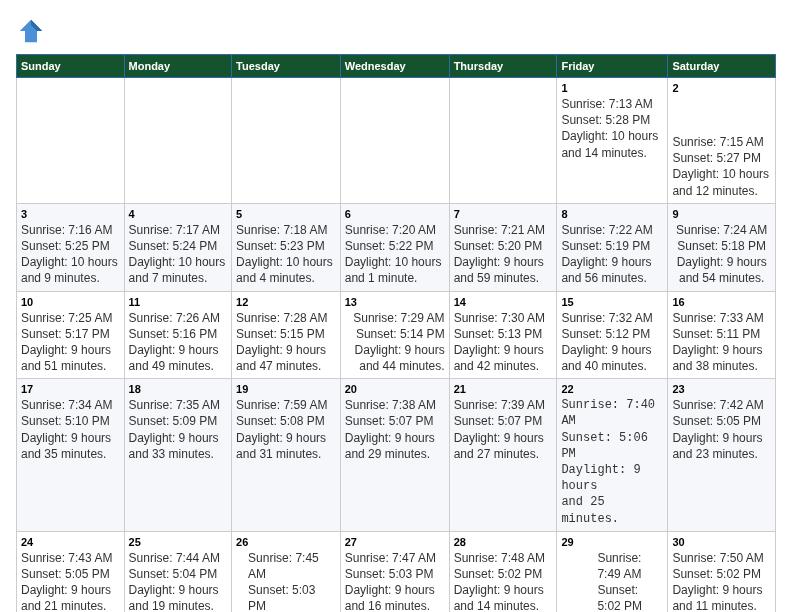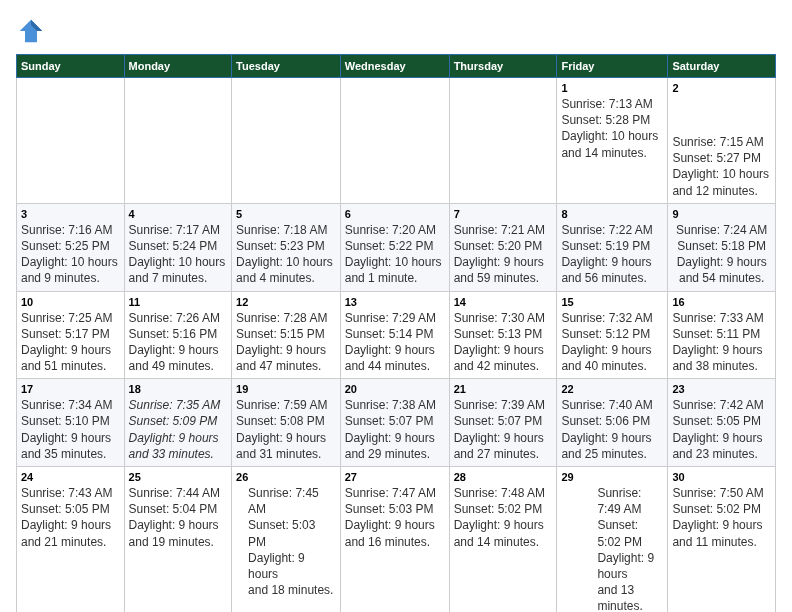--- a/index.html
+++ b/index.html
@@ -215,21 +215,21 @@
           </td>
           <td>
             <span class="day-num">12</span>
             <div class="day-info" style="white-space: pre-line;">Sunrise: 7:28 AM
 Sunset: 5:15 PM
 Daylight: 9 hours
 and 47 minutes.</div>
           </td>
           <td>
             <span class="day-num">13</span>
-            <div class="day-info" style="white-space: pre-line;">Sunrise: 7:29 AM
+            <div class="day-info" style="white-space: pre-line; text-align: right;">Sunrise: 7:29 AM
 Sunset: 5:14 PM
 Daylight: 9 hours
 and 44 minutes.</div>
           </td>
           <td>
             <span class="day-num">14</span>
             <div class="day-info" style="white-space: pre-line;">Sunrise: 7:30 AM
 Sunset: 5:13 PM
 Daylight: 9 hours
 and 42 minutes.</div>
@@ -252,21 +252,21 @@
         <tr>
           <td>
             <span class="day-num">17</span>
             <div class="day-info" style="white-space: pre-line;">Sunrise: 7:34 AM
 Sunset: 5:10 PM
 Daylight: 9 hours
 and 35 minutes.</div>
           </td>
           <td>
             <span class="day-num">18</span>
-            <div class="day-info" style="white-space: pre-line; font-style: italic;">Sunrise: 7:35 AM
+            <div class="day-info" style="white-space: pre-line;">Sunrise: 7:35 AM
 Sunset: 5:09 PM
 Daylight: 9 hours
 and 33 minutes.</div>
           </td>
           <td>
             <span class="day-num">19</span>
             <div class="day-info" style="white-space: pre-line;">Sunrise: 7:59 AM
 Sunset: 5:08 PM
 Daylight: 9 hours
 and 31 minutes.</div>
@@ -280,21 +280,21 @@
           </td>
           <td>
             <span class="day-num">21</span>
             <div class="day-info" style="white-space: pre-line;">Sunrise: 7:39 AM
 Sunset: 5:07 PM
 Daylight: 9 hours
 and 27 minutes.</div>
           </td>
           <td>
             <span class="day-num">22</span>
-            <div class="day-info" style="white-space: pre-line;">Sunrise: 7:40 AM
+            <div class="day-info" style="white-space: pre-line; font-family: Liberation Mono, monospace;">Sunrise: 7:40 AM
 Sunset: 5:06 PM
 Daylight: 9 hours
 and 25 minutes.</div>
           </td>
           <td>
             <span class="day-num">23</span>
             <div class="day-info" style="white-space: pre-line;">Sunrise: 7:42 AM
 Sunset: 5:05 PM
 Daylight: 9 hours
 and 23 minutes.</div>

